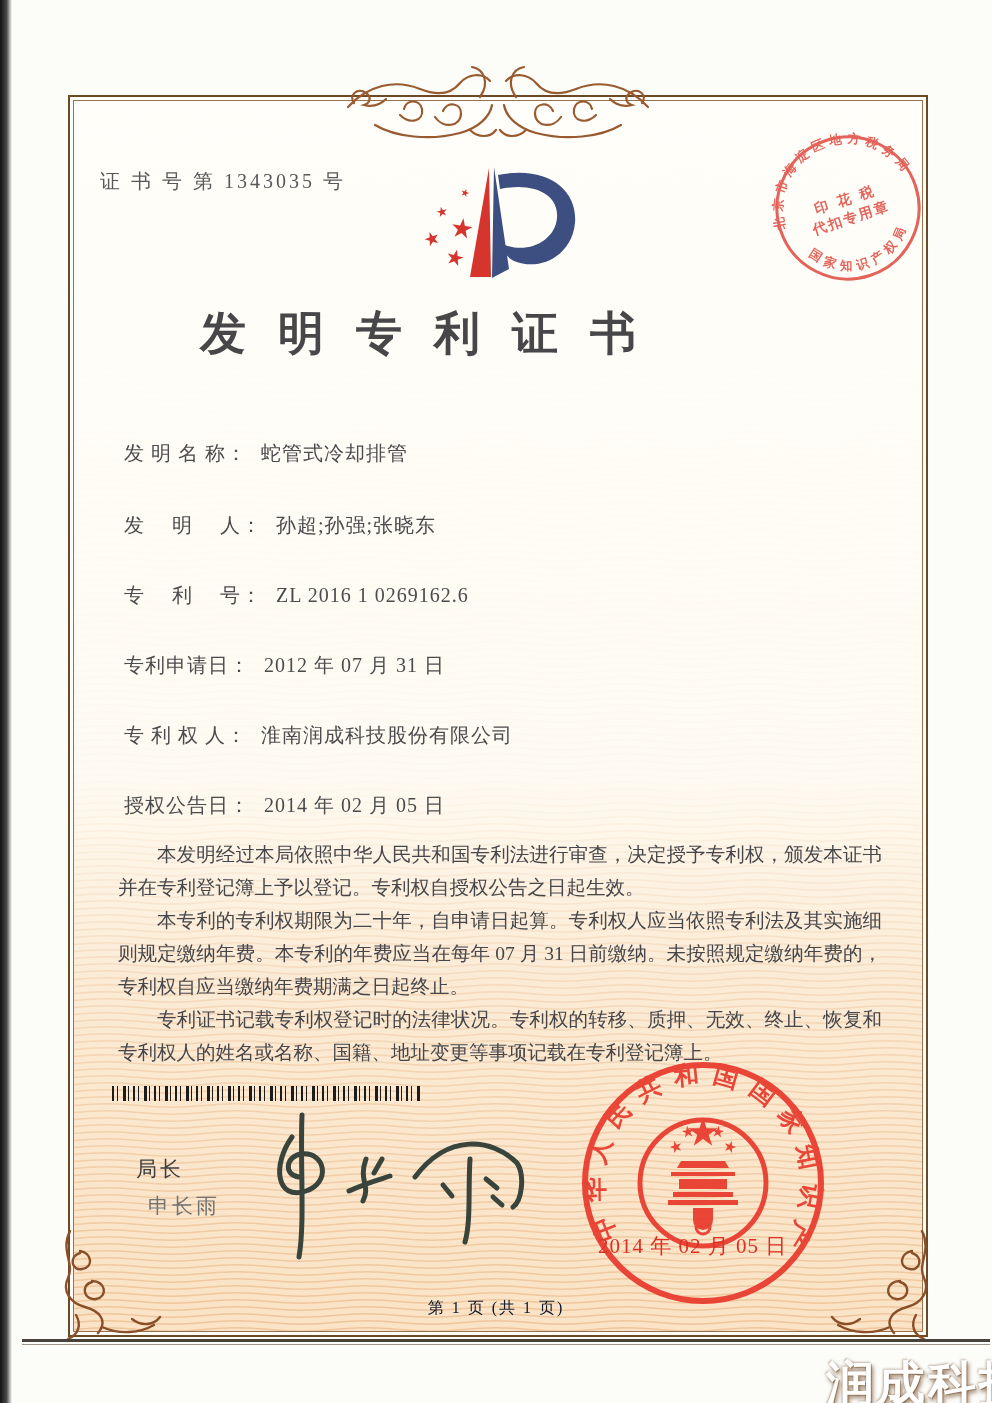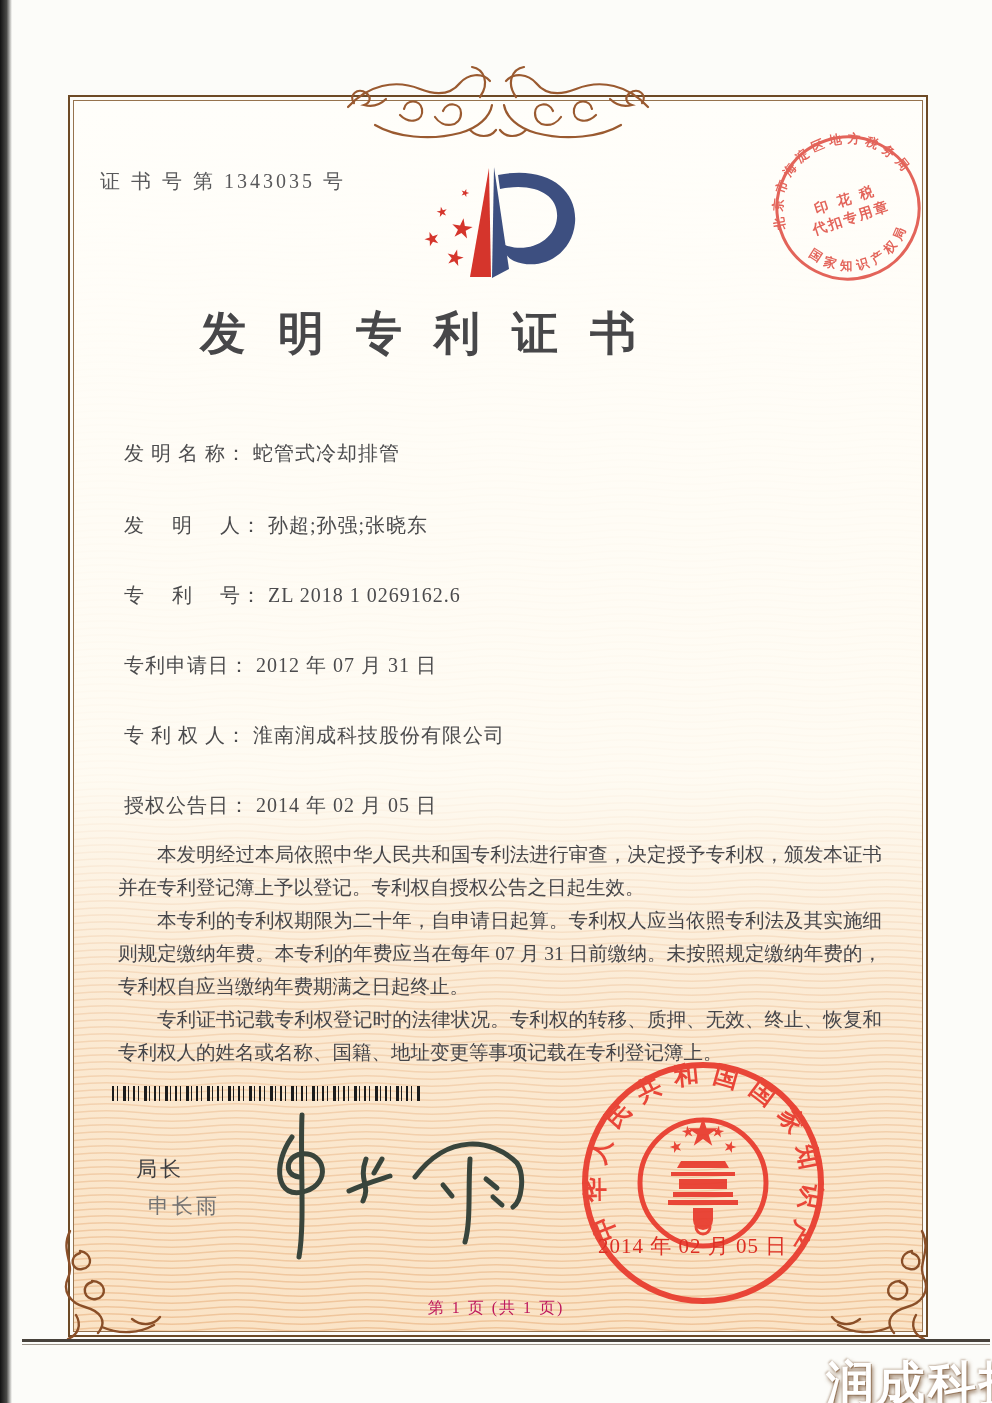--- a/index.html
+++ b/index.html
@@ -14,33 +14,33 @@
   .scan-bottom-line2{position:absolute;left:22px;top:1344px;width:968px;height:1px;background:#9d968c;}
   
   .frame{position:absolute;left:68px;top:95px;width:856px;height:1238px;border:2px solid #6d4a26;}
   .frame-inner{position:absolute;left:3px;top:3px;right:3px;bottom:3px;border:1px solid #96734e;}
   .guilloche{position:absolute;left:4px;top:4px;}
   
   .certno{position:absolute;left:100px;top:168px;font-size:20px;letter-spacing:3px;color:#58585a;}
   .title{position:absolute;left:0;top:303px;width:836px;text-align:center;font-size:46px;
          color:#474749;letter-spacing:32px;text-indent:32px;font-weight:bold;}
   .field{position:absolute;left:124px;font-size:20px;color:#4b4b4d;letter-spacing:1px;white-space:nowrap;}
-  .field .val{margin-left:6px;}
+  .field .val{margin-left:14px;}
   .paras{position:absolute;left:118px;top:838px;width:764px;font-size:19.5px;line-height:33px;
          color:#46464a;text-align:justify;}
   .paras p{margin:0;text-indent:2em;}
   .barcode{position:absolute;left:112px;top:1086px;width:308px;height:15px;
     background:
       repeating-linear-gradient(90deg,#1c1c1c 0 2px,rgba(0,0,0,0) 2px 5px,#1c1c1c 5px 6px,rgba(0,0,0,0) 6px 11px,#1c1c1c 11px 14px,rgba(0,0,0,0) 14px 16px,#1c1c1c 16px 17px,rgba(0,0,0,0) 17px 21px);}
   .signer-title{position:absolute;left:136px;top:1155px;font-size:21px;color:#3d3d3f;letter-spacing:3px;}
   .signer-name{position:absolute;left:148px;top:1192px;font-size:21px;color:#737373;letter-spacing:3px;}
   .seal-date{position:absolute;left:598px;top:1232px;width:220px;font-size:21px;color:#dd2f24;
              letter-spacing:1px;white-space:nowrap;}
   .footer{position:absolute;left:68px;top:1298px;width:856px;text-align:center;font-size:16px;
-          color:#be185d;letter-spacing:2px;}
+          color:#0f172a;letter-spacing:2px;}
   .watermark{position:absolute;right:2px;top:1352px;font-size:48px;font-weight:bold;
              font-family:"Liberation Sans","DejaVu Sans",sans-serif;color:#ffffff;letter-spacing:3px;
              text-shadow:2px 3px 4px rgba(110,70,35,.7),-1px -1px 2px rgba(110,70,35,.35),1px 1px 0 rgba(130,90,55,.5);}
   svg{display:block;}
 </style>
 </head>
 <body>
 
 <div class="page">
 
@@ -130,21 +130,21 @@
 
   <div class="title">发明专利证书</div>
 
   <div class="field" style="top:440px;">
     <span>发 明 名 称：</span><span class="val">蛇管式冷却排管</span>
   </div>
   <div class="field" style="top:512px;">
     <span>发　 明　 人：</span><span class="val">孙超;孙强;张晓东</span>
   </div>
   <div class="field" style="top:582px;">
-    <span>专　 利　 号：</span><span class="val">ZL 2018 1 0269162.6</span>
+    <span>专　 利　 号：</span><span class="val">ZL 2016 1 0269162.6</span>
   </div>
   <div class="field" style="top:652px;">
     <span>专利申请日：</span><span class="val">2012 年 07 月 31 日</span>
   </div>
   <div class="field" style="top:722px;">
     <span>专 利 权 人：</span><span class="val">淮南润成科技股份有限公司</span>
   </div>
   <div class="field" style="top:792px;">
     <span>授权公告日：</span><span class="val">2014 年 02 月 05 日</span>
   </div>

